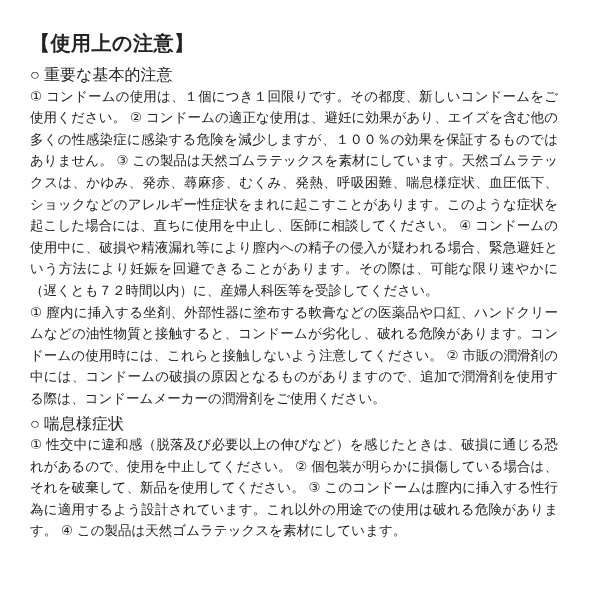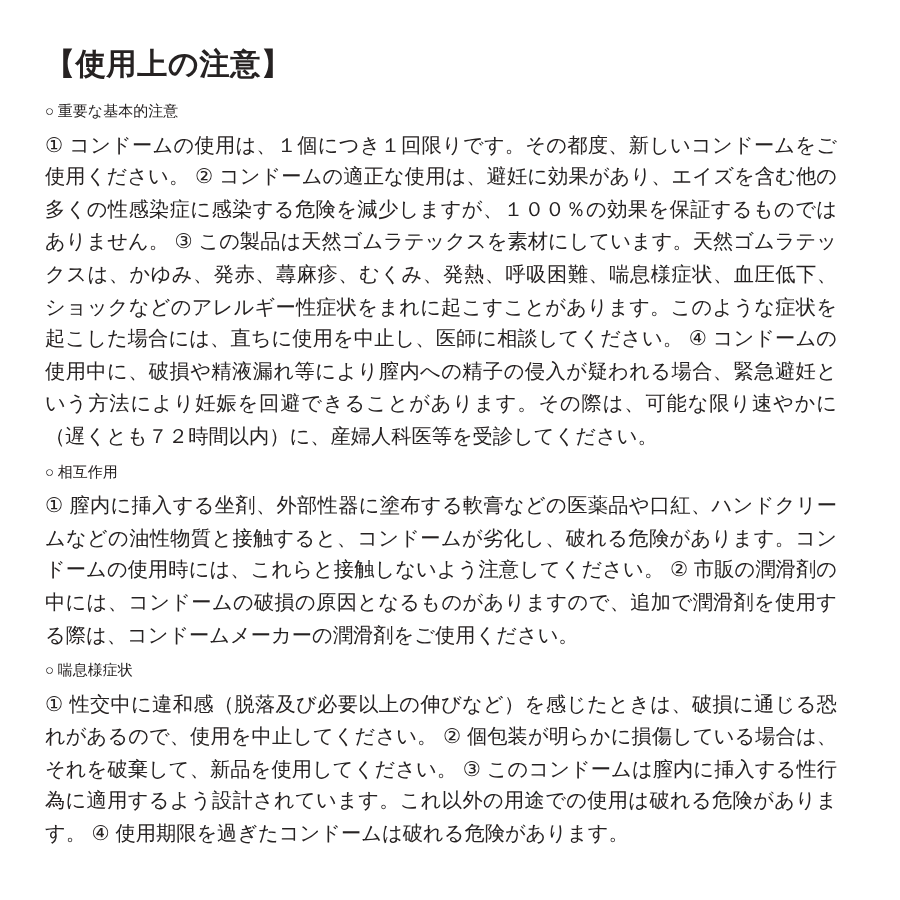--- a/index.html
+++ b/index.html
@@ -21,25 +21,24 @@
     font-size: 20px;
     font-weight: 700;
     line-height: 30px;
     margin: 0 0 6px 0;
     letter-spacing: 0.5px;
   }
   .section {
     margin: 0;
   }
   .sec-heading {
-    font-size: 10px;
+    font-size: 16px;
     font-weight: 400;
     line-height: 21.6px;
     margin: 3px 0 0 0;
-    font-family: Liberation Serif, serif;
   }
   .sec-body {
     font-size: 13.5px;
     font-weight: 400;
     line-height: 21.6px;
     margin: 0;
     text-align: justify;
     text-justify: inter-ideograph;
   }
 </style>
@@ -49,22 +48,21 @@
 <div class="page">
 
   <h1 class="title">【使用上の注意】</h1>
 
   <section class="section">
     <h2 class="sec-heading">○ 重要な基本的注意</h2>
     <p class="sec-body">① コンドームの使用は、１個につき１回限りです。その都度、新しいコンドームをご使用ください。 ② コンドームの適正な使用は、避妊に効果があり、エイズを含む他の多くの性感染症に感染する危険を減少しますが、１００％の効果を保証するものではありません。 ③ この製品は天然ゴムラテックスを素材にしています。天然ゴムラテックスは、かゆみ、発赤、蕁麻疹、むくみ、発熱、呼吸困難、喘息様症状、血圧低下、ショックなどのアレルギー性症状をまれに起こすことがあります。このような症状を起こした場合には、直ちに使用を中止し、医師に相談してください。 ④ コンドームの使用中に、破損や精液漏れ等により膣内への精子の侵入が疑われる場合、緊急避妊という方法により妊娠を回避できることがあります。その際は、可能な限り速やかに（遅くとも７２時間以内）に、産婦人科医等を受診してください。</p>
   </section>
 
   <section class="section">
-    <h2 class="sec-heading">○ 相互作用</h2>
     <p class="sec-body">① 膣内に挿入する坐剤、外部性器に塗布する軟膏などの医薬品や口紅、ハンドクリームなどの油性物質と接触すると、コンドームが劣化し、破れる危険があります。コンドームの使用時には、これらと接触しないよう注意してください。 ② 市販の潤滑剤の中には、コンドームの破損の原因となるものがありますので、追加で潤滑剤を使用する際は、コンドームメーカーの潤滑剤をご使用ください。</p>
   </section>
 
   <section class="section">
     <h2 class="sec-heading">○ 喘息様症状</h2>
-    <p class="sec-body">① 性交中に違和感（脱落及び必要以上の伸びなど）を感じたときは、破損に通じる恐れがあるので、使用を中止してください。 ② 個包装が明らかに損傷している場合は、それを破棄して、新品を使用してください。 ③ このコンドームは膣内に挿入する性行為に適用するよう設計されています。これ以外の用途での使用は破れる危険があります。 ④ 使用期限を過ぎたコンドームは破れる危険があります。</p>
+    <p class="sec-body">① 性交中に違和感（脱落及び必要以上の伸びなど）を感じたときは、破損に通じる恐れがあるので、使用を中止してください。 ② 個包装が明らかに損傷している場合は、それを破棄して、新品を使用してください。 ③ このコンドームは膣内に挿入する性行為に適用するよう設計されています。これ以外の用途での使用は破れる危険があります。 ④ この製品は天然ゴムラテックスを素材にしています。</p>
   </section>
 
 </div>
 
 </body></html>

